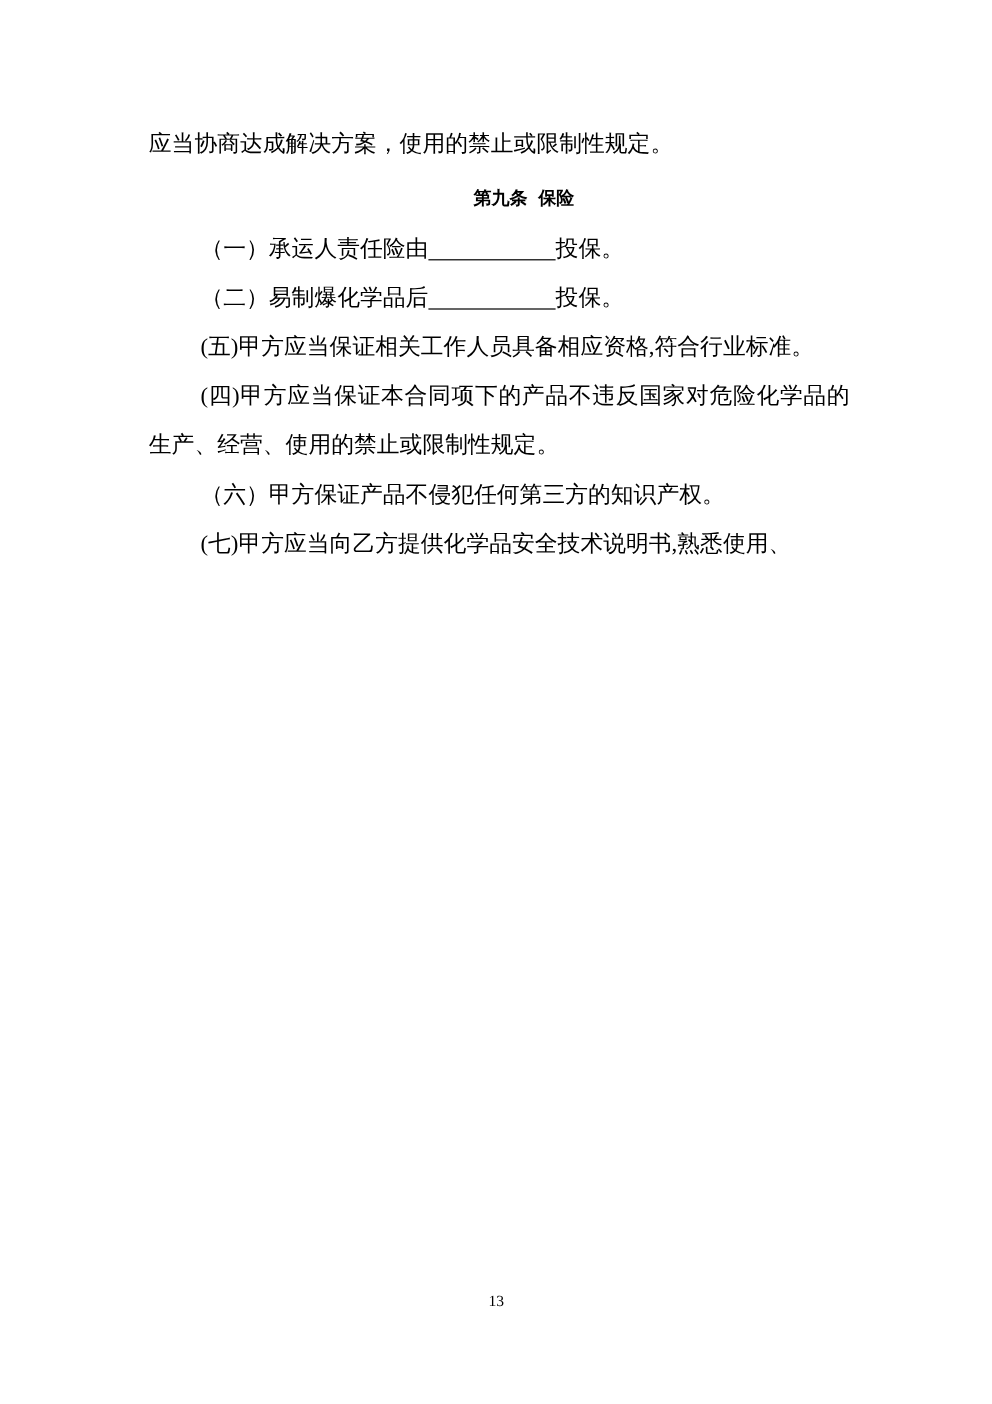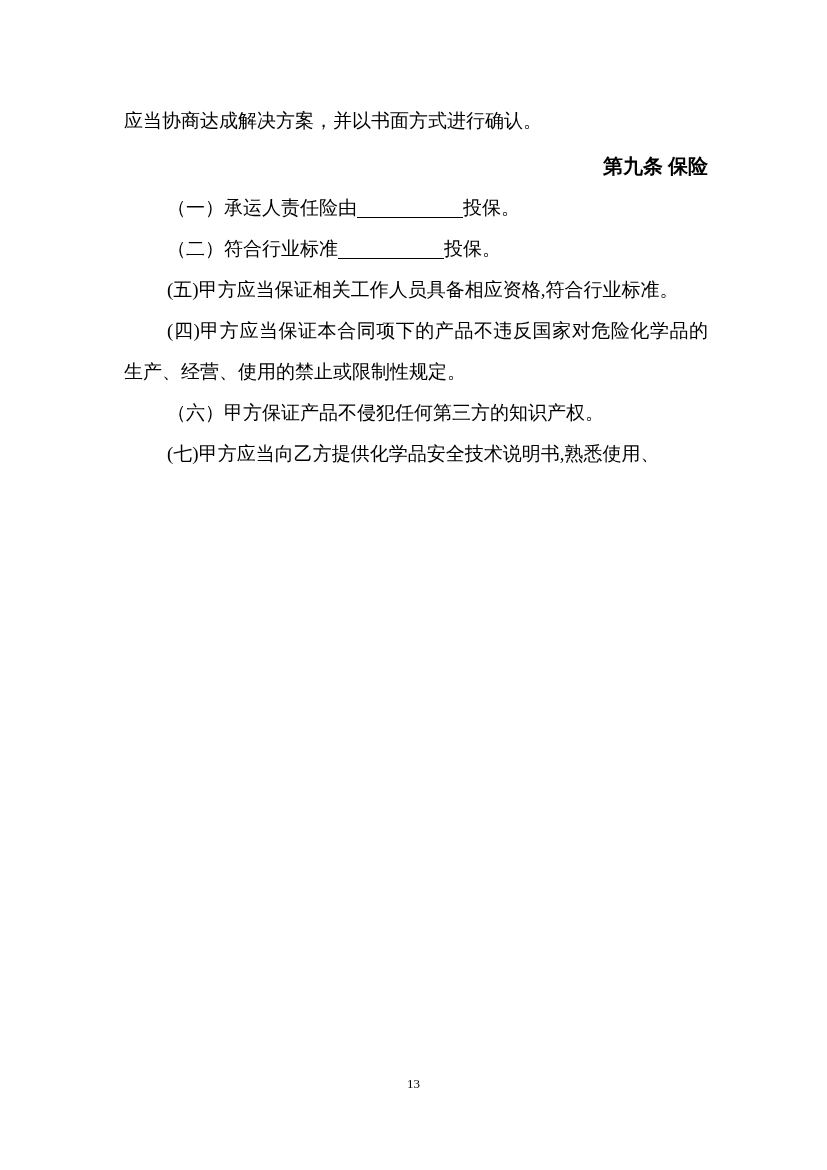--- a/index.html
+++ b/index.html
@@ -28,25 +28,25 @@
   }
   .content p {
     margin: 0;
     text-indent: 43px;
   }
   .content p.continuation {
     text-indent: 0;
   }
   .heading {
     margin: 5px 0 0 41px;
-    font-family: Liberation Serif, serif;
+    font-family: Liberation Mono, monospace;
     font-weight: 700;
-    font-size: 20px;
+    font-size: 15px;
     line-height: 41px;
-    text-align: right;
+    text-align: center;
   }
   .blank {
     display: inline-block;
     height: 1em;
     border-bottom: 1.4px solid #000000;
     vertical-align: -4px;
   }
   .blank-short { width: 106px; }
   .blank-long  { width: 428px; }
   .small-period {
@@ -62,27 +62,27 @@
     font-size: 13px;
     color: #000000;
   }
 </style>
 </head>
 <body>
 
 <div class="page">
   <div class="content">
 
-    <p class="continuation">应当协商达成解决方案，并以书面方式进行确认。</p>
+    <p class="continuation">应当协商达成解决方案，使用的禁止或限制性规定。</p>
 
     <h3 class="heading">第九条 保险</h3>
 
     <p><span>（一）承运人责任险由</span><span class="blank blank-short"></span><span>投保。</span></p>
 
-    <p><span>（二）符合行业标准</span><span class="blank blank-short"></span><span>投保。</span></p>
+    <p><span>（二）易制爆化学品后</span><span class="blank blank-short"></span><span>投保。</span></p>
 
 
 
 
 
 
     <p>(五)甲方应当保证相关工作人员具备相应资格,符合行业标准。</p>
 
     <p>(四)甲方应当保证本合同项下的产品不违反国家对危险化学品的生产、经营、使用的禁止或限制性规定。</p>
 

